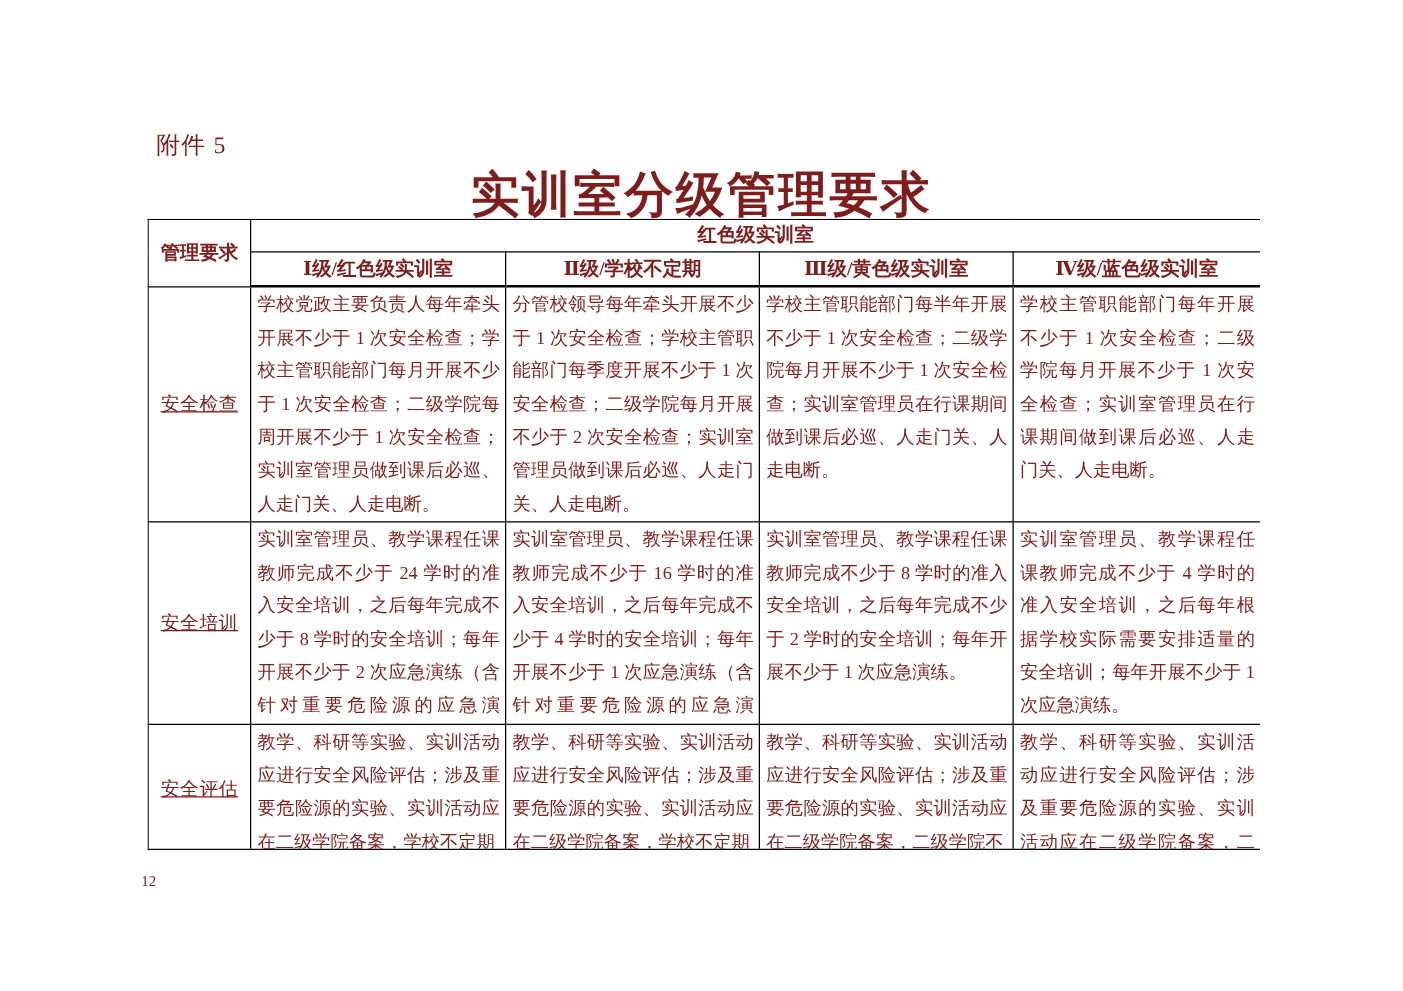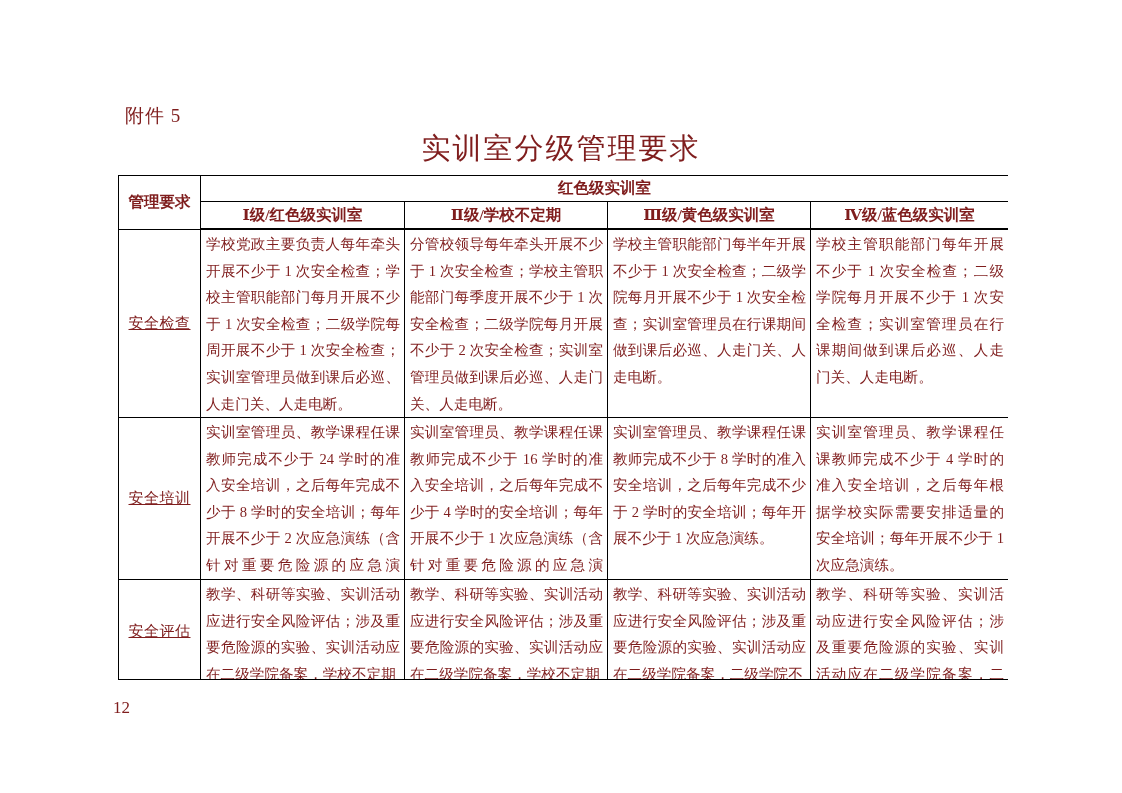--- a/index.html
+++ b/index.html
@@ -20,22 +20,22 @@
     font-size: 19px;
     letter-spacing: 1px;
     white-space: nowrap;
   }
   .doc-title {
     position: absolute;
     left: 0;
     top: 129px;
     width: 1122px;
     text-align: center;
-    font-size: 29px;
-    font-weight: normal;
+    font-size: 39px;
+    font-weight: bold;
     letter-spacing: 2px;
     white-space: nowrap;
   }
   .table-wrap {
     position: absolute;
     left: 118px;
     top: 175px;
     width: 890px;
     height: 504px;
     overflow: hidden;
@@ -78,21 +78,21 @@
     letter-spacing: 0.5px;
     text-decoration: underline;
   }
   tr.r0 th.rowlabel { height: 187px; }
   tr.r1 th.rowlabel { height: 161px; }
   tr.r2 th.rowlabel { height: 102px; margin-left: 44px; }
   .page-number {
     position: absolute;
     left: 113px;
     top: 698px;
-    font-size: 17px;
+    font-size: 12px;
   }
 </style>
 </head>
 <body>
 
 <div class="page">
 
   <div class="attachment">附件 5</div>
 
   <div class="doc-title">实训室分级管理要求</div>

